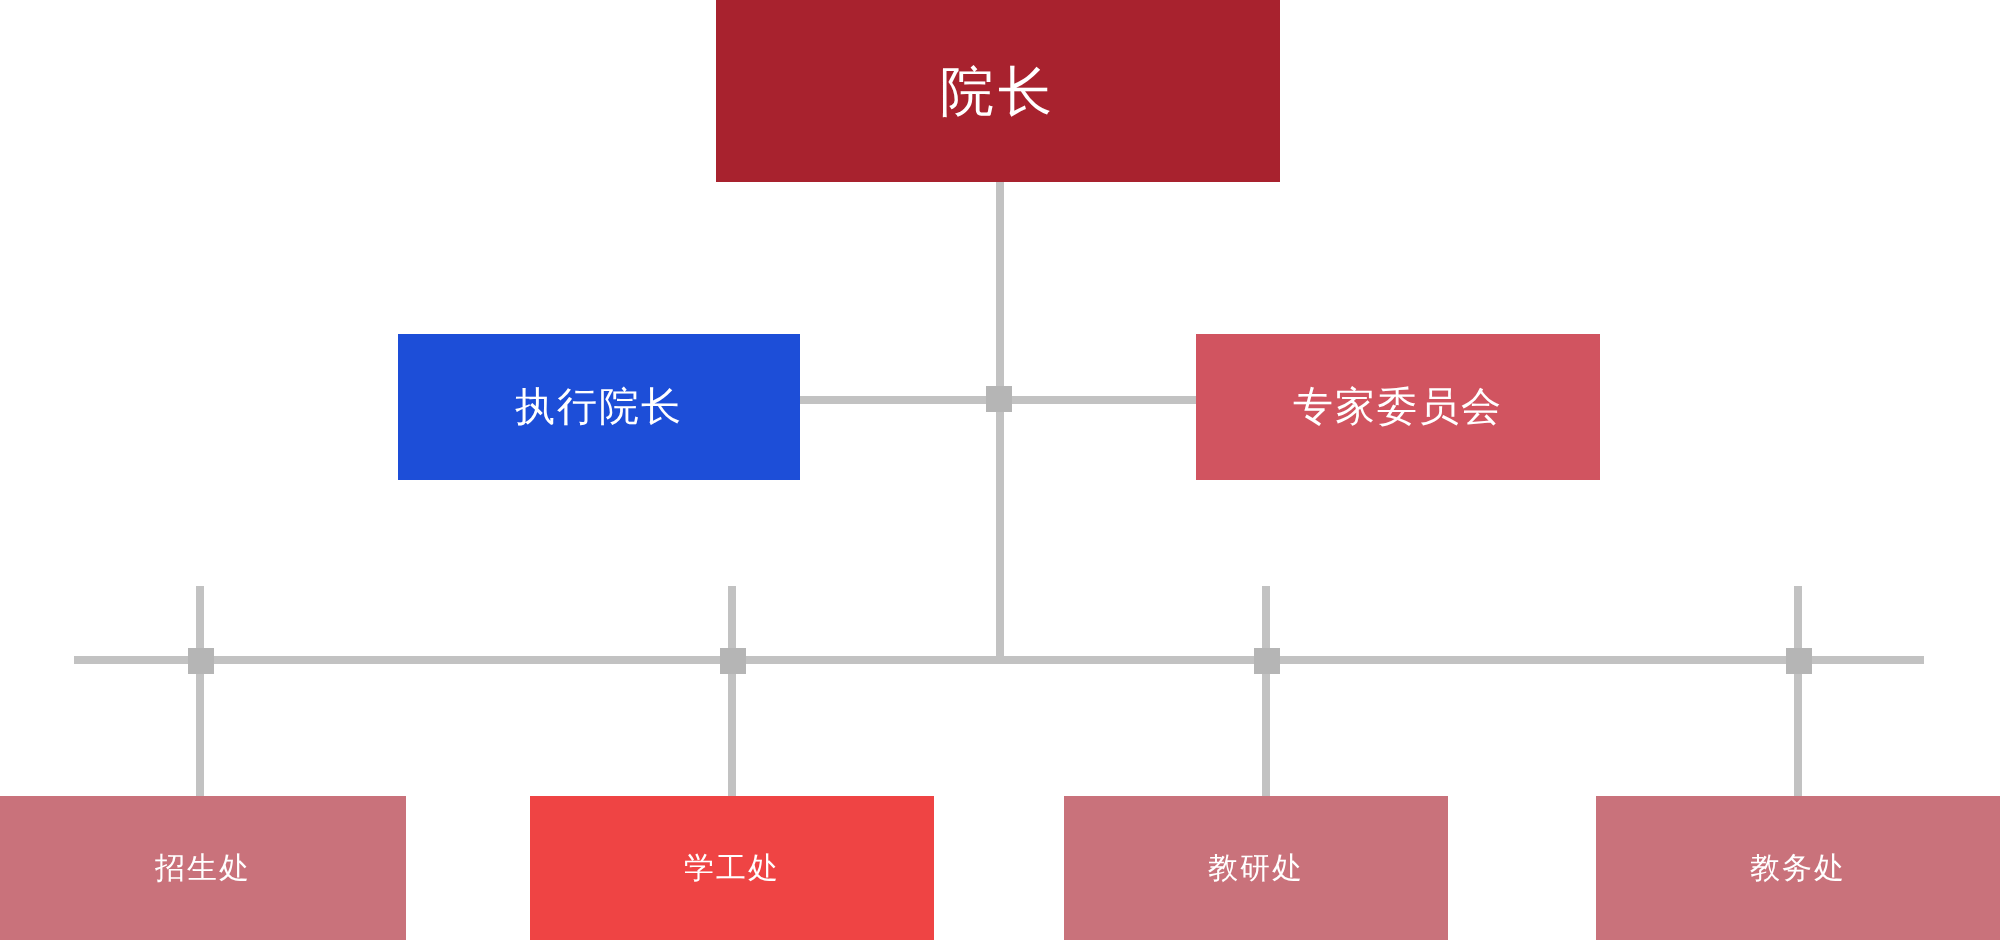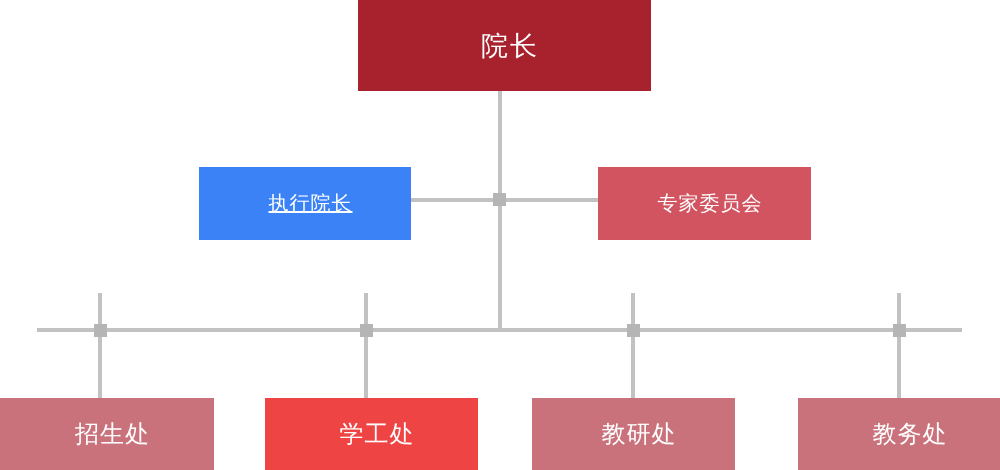--- a/index.html
+++ b/index.html
@@ -44,40 +44,39 @@
   .bar-node-4 { left: 893px; }
   
   .org-box {
     position: absolute;
     display: flex;
     align-items: center;
     justify-content: center;
     color: #ffffff;
     z-index: 3;
     text-align: center;
-    padding-left: 11px;
   }
   .level-1 {
     left: 358px; top: 0; width: 282px; height: 91px;
     background: #a8222e;
     font-size: 27px;
     letter-spacing: 2px;
   }
   .level-2 {
     top: 167px; height: 73px;
     background: #d15460;
     font-size: 20px;
     letter-spacing: 1px;
   }
   .box-exec      { left: 199px; width: 201px; }
   .box-committee { left: 598px; width: 202px; text-align: center; }
   .level-3 {
     top: 398px; height: 72px;
     background: #c9727b;
-    font-size: 24px;
+    font-size: 15px;
     letter-spacing: 1px;
   }
   .box-dept-1 { left: 0;     width: 203px; }
   .box-dept-2 { left: 265px; width: 202px; }
   .box-dept-3 { left: 532px; width: 192px; }
   .box-dept-4 { left: 798px; width: 202px; }
 </style>
 </head>
 <body>
 
@@ -94,21 +93,21 @@
   <div class="line drop drop-4" style="background: rgb(194, 194, 194);"></div>
   <div class="node-sq bar-node bar-node-1" style="background: rgb(181, 181, 181);"></div>
   <div class="node-sq bar-node bar-node-2" style="background: rgb(181, 181, 181);"></div>
   <div class="node-sq bar-node bar-node-3" style="background: rgb(181, 181, 181);"></div>
   <div class="node-sq bar-node bar-node-4" style="background: rgb(181, 181, 181);"></div>
 
   <div class="org-box level-1" style="background: rgb(168, 34, 46);">
     <span>院长</span>
   </div>
 
-  <div class="org-box level-2 box-exec" style="background: #3b82f6; text-decoration: underline;">
+  <div class="org-box level-2 box-exec" style="background: #1d4ed8;">
     <span>执行院长</span>
   </div>
   <div class="org-box level-2 box-committee" style="background: rgb(209, 84, 96);">
     <span>专家委员会</span>
   </div>
 
   <div class="org-box level-3 box-dept-1" style="background: rgb(201, 114, 123);">
     <span>招生处</span>
   </div>
   <div class="org-box level-3 box-dept-2" style="background: #ef4444;">

